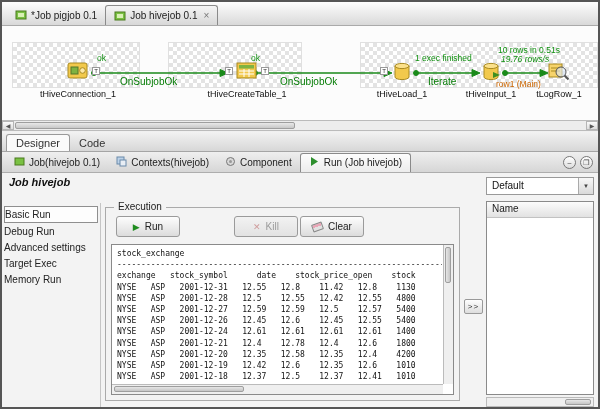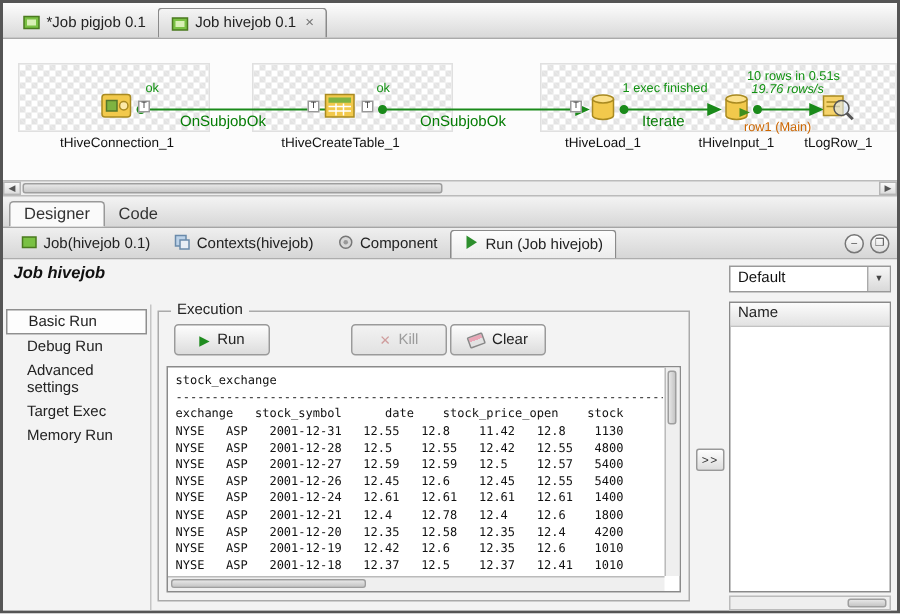--- a/index.html
+++ b/index.html
@@ -48,34 +48,34 @@
   
   .view-tabbar { position:absolute; top:130px; left:0; right:0; height:20px;
     background:linear-gradient(#f2f2f2,#d7d7d7); border-bottom:1px solid #a5a5a5;
     display:flex; align-items:flex-end; padding-left:4px; }
   .vtab { height:17px; padding:0 9px; font-size:11px; color:#333; display:flex; align-items:center; }
   .vtab.active { background:#fafafa; border:1px solid #999; border-bottom:none; border-radius:3px 3px 0 0; }
 
   
   .panel-tabbar { position:absolute; top:150px; left:0; right:0; height:21px;
     background:linear-gradient(#efefef,#d6d6d6); border-bottom:1px solid #adadad;
-    display:flex; align-items:flex-end; padding-left:4px; }
+    display:flex; align-items:center; padding-left:4px; }
   .ptab { height:19px; display:flex; align-items:center; gap:4px; padding:0 8px; font-size:10px; color:#222; }
   .ptab.active { border:1px solid #8a8a8a; border-bottom:none; border-radius:3px 3px 0 0;
     background:linear-gradient(#fdfdfd,#ececec); }
   .panel-icons { position:absolute; right:5px; top:4px; display:flex; gap:4px; }
   .round-icon { width:13px; height:13px; border:1px solid #777; border-radius:50%;
     background:linear-gradient(#fff,#ddd); font-size:7px; line-height:11px; text-align:center; color:#444; }
 
   
   .bottom { position:absolute; top:171px; left:0; right:0; bottom:0; background:#f3f3f3; }
   .run-title { position:absolute; top:3px; left:7px; font-size:11px; font-weight:bold; color:#111;font-style:italic; }
   .left-nav { position:absolute; top:30px; left:0; width:99px; bottom:0;
     border-right:1px solid #c5c5c5; padding-top:2px; }
-  .nav-item { font-size:10px; color:#222; padding:2px 4px 2px 14px; margin:1px 2px; }
+  .nav-item { font-size:10px; color:#222; padding:2px 4px 2px 0; margin:1px 2px; }
   .nav-item.selected { background:#fdfdfd; border:1px solid #8f8f8f; }
 
   .exec-group { position:absolute; left:103px; top:34px; width:355px; bottom:6px; border:1px solid #aaa; }
   .exec-legend { position:absolute; top:-7px; left:8px; background:#f3f3f3; padding:0 4px; font-size:10px; color:#222; }
   .btn { position:absolute; top:8px; height:21px; width:64px; font-size:10px; color:#222;
     border:1px solid #9a9a9a; border-radius:3px; background:linear-gradient(#fdfdfd,#dcdcdc);
     display:flex; align-items:center; justify-content:center; gap:5px; }
   .btn.disabled { color:#9b9b9b; background:linear-gradient(#f2f2f2,#e2e2e2); }
   .play-glyph { color:#1f8c1f; font-size:9px; }
   .kill-glyph { color:#cf9c9c; font-size:9px; }
@@ -176,21 +176,21 @@
         <svg width="24" height="22">
             <rect x="2" y="3" width="19" height="15" rx="2" fill="#f2c94c" stroke="#a98a21"></rect>
             <rect x="5" y="7" width="7" height="7" fill="#7fb341" stroke="#55772a"></rect>
             <circle cx="16.5" cy="10.5" r="2.8" fill="#fde9a8" stroke="#a98a21"></circle>
           </svg>
         <span class="t-handle t-right">T</span>
       </span>
       <div class="clabel">tHiveConnection_1</div>
     </div>
 
-    <div class="comp" style="left:180px">
+    <div class="comp" style="left:200px">
       <span class="cicon">
         <svg width="24" height="22">
             <rect x="2" y="3" width="19" height="15" fill="#f2c94c" stroke="#a98a21"></rect>
             <rect x="4" y="5" width="15" height="3.5" fill="#7fb341"></rect>
             <line x1="4" y1="11" x2="19" y2="11" stroke="#fff"></line>
             <line x1="4" y1="14" x2="19" y2="14" stroke="#fff"></line>
             <line x1="9" y1="9" x2="9" y2="17" stroke="#fff"></line>
             <line x1="14" y1="9" x2="14" y2="17" stroke="#fff"></line>
           </svg>
         <span class="t-handle t-left">T</span>

